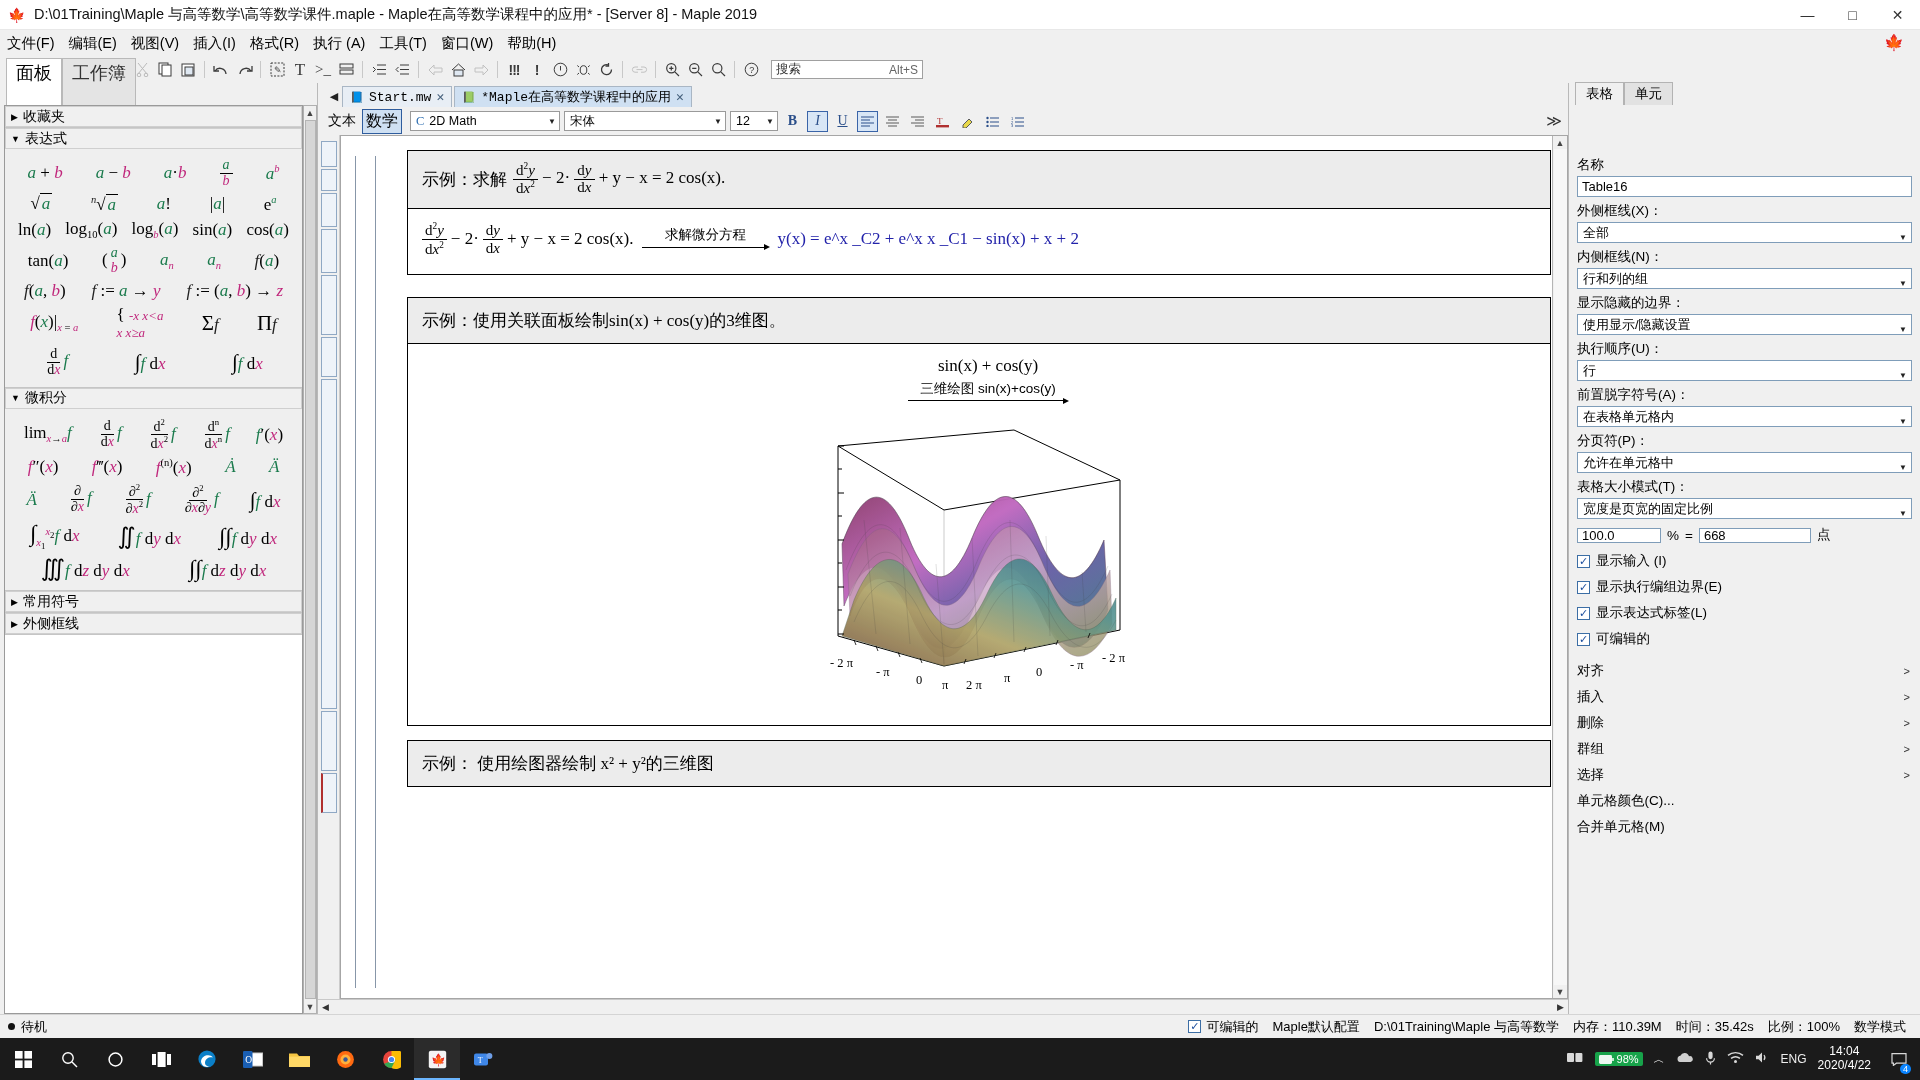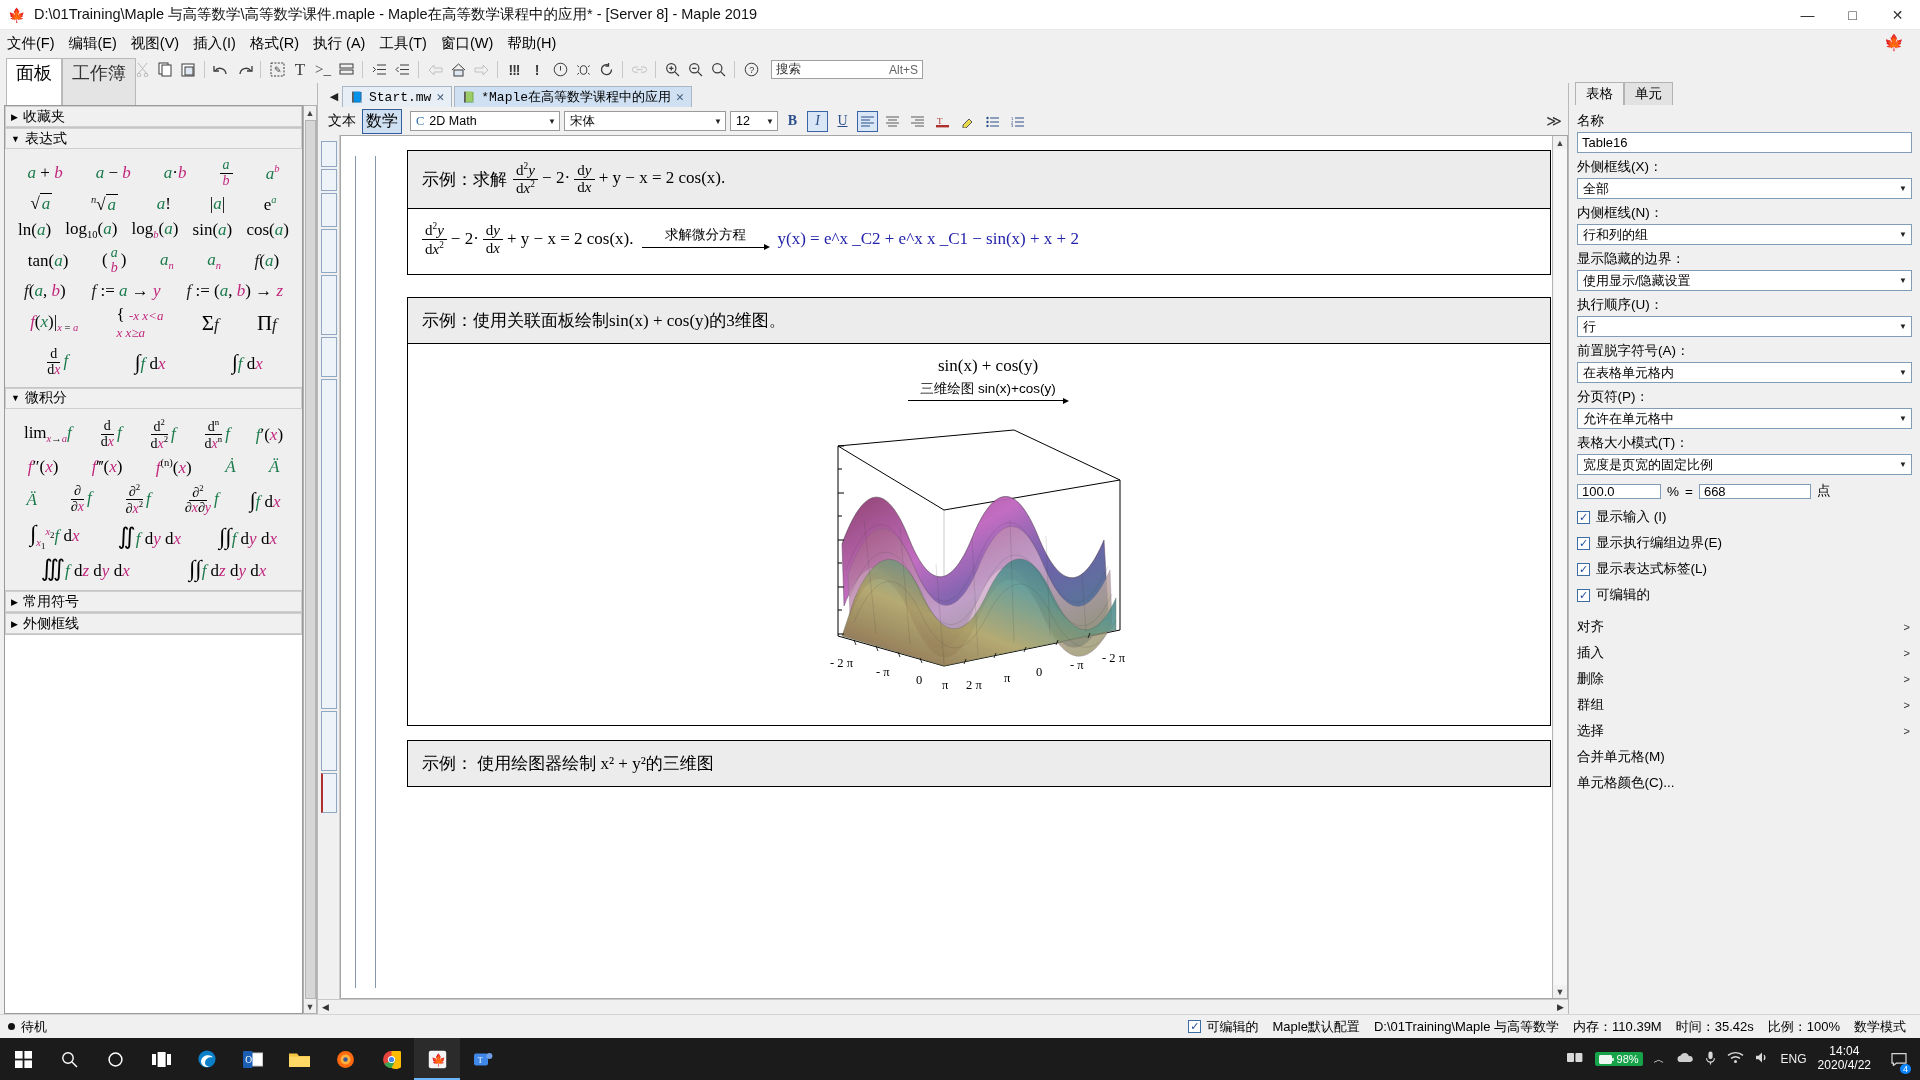--- a/index.html
+++ b/index.html
@@ -105,29 +105,29 @@
   .blue { color:#2222aa; }
   .plotwrap { display:flex; justify-content:center; padding:18px 0 20px 0;}
 
   
   .vscroll { width:15px; background:#f0f0f0; border-left:1px solid #b5b5b5; display:flex;flex-direction:column;align-items:center;}
   .hscroll { height:15px; background:#f0f0f0; display:flex;align-items:center; border-top:1px solid #c9c9c9;}
   .hs-arrow{width:15px;height:15px;display:flex;align-items:center;justify-content:center;font-size:9px;color:#333;}
   .hs-track{flex:1;height:13px;background:#f0f0f0;}
 
   
-  .rightpane { width:352px; flex:none; background:#f0f0f0; display:flex; flex-direction:column; border-left:1px solid #b9b9b9;}
+  .rightpane { width:352px; flex:none; background:#f0f0f0; display:flex; flex-direction:column; border-left:1px solid #b9b9b9;gap:44px;}
   .rp-tabs { display:flex; align-items:flex-end; height:22px; padding-left:6px; }
   .rp-tab { padding:2px 10px; font-size:13.5px; background:#e2e2e2; border:1px solid #b3b3b3; border-bottom:none;}
   .rp-tab.active { background:#f0f0f0; }
   .rp-body { flex:1; overflow:hidden; padding:2px 8px 0 8px; }
   .rp-label { font-size:13.5px; margin:5px 0 2px 0; }
   .rp-input { height:21px; border:1px solid #7f9db9; background:#fff; font-size:13px; padding:0 4px; display:flex;align-items:center;}
   .rp-select { height:21px; border:1px solid #7f9db9; background:#fff; font-size:13px; padding:0 2px 0 5px;
-       display:flex;align-items:center;justify-content:space-between;}
+       display:flex;align-items:flex-end;justify-content:space-between;}
   .rp-select .car{font-size:8px;color:#222;padding-right:2px;}
   .rp-row { display:flex; align-items:center; gap:6px; margin-top:7px; font-size:13.5px;}
   .rp-num { width:84px;height:15px;border:1px solid #7f9db9;background:#fff;font-size:13px;padding:0 4px;display:flex;align-items:center;}
   .rp-num.wide{ width:112px; }
   .cbrow { display:flex; align-items:center; gap:6px; margin-top:8px; font-size:13.5px;}
   .cb { width:13px;height:13px;border:1px solid #3c6ea5;background:#fff;display:flex;align-items:center;justify-content:center;
         font-size:11px;color:#1a4c9c;line-height:1;}
   .menurow { display:flex; align-items:center; justify-content:space-between; font-size:13.5px; padding:4px 2px 4px 0;}
   .menurow .arr{font-size:11px;color:#333;}
 
@@ -878,24 +878,24 @@
           </div>
           <div class="menurow">
             <span>群组</span>
             <span class="arr">&gt;</span>
           </div>
           <div class="menurow">
             <span>选择</span>
             <span class="arr">&gt;</span>
           </div>
           <div class="menurow">
+            <span>单元格颜色(C)...</span>
+          </div>
+          <div class="menurow">
             <span>合并单元格(M)</span>
-          </div>
-          <div class="menurow">
-            <span>单元格颜色(C)...</span>
           </div>
         </div>
       </div>
     </div>
   </div>
 
   <div class="statusbar">
     <div class="st-left">
       <span class="dot"></span>
       <span>待机</span>

